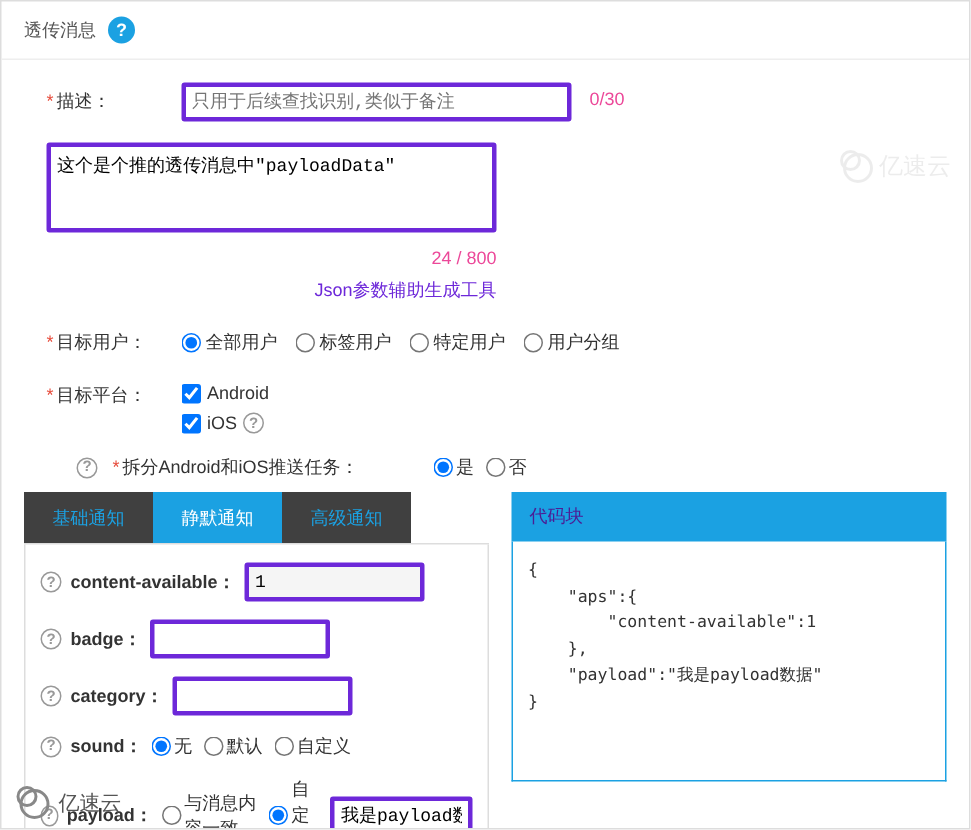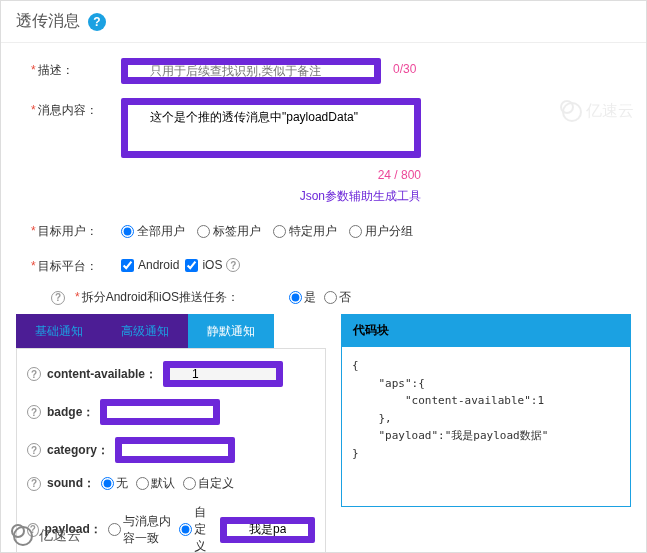--- a/index.html
+++ b/index.html
@@ -1,52 +1,52 @@
 <!DOCTYPE html>
 <html><head>
 <meta charset="utf-8">
 <style>
 *{box-sizing:border-box;margin:0;padding:0}
 body{font-family:"Microsoft YaHei",Arial,sans-serif;font-size:12px;color:#333;background:#fff;width:647px;height:553px;position:relative;border:1px solid #ddd}
 .header{padding:10px 15px;border-bottom:1px solid #eee;display:flex;align-items:center;gap:8px}
-.header h2{font-size:16px;font-weight:400;color:#555}
+.header h2{font-size:12px;font-weight:400;color:#555}
 .help-circle{width:18px;height:18px;border-radius:50%;background:#1ba1e2;color:#fff;display:inline-flex;align-items:center;justify-content:center;font-size:12px;font-weight:bold}
 .help-small{width:14px;height:14px;border-radius:50%;border:1px solid #999;color:#999;display:inline-flex;align-items:center;justify-content:center;font-size:10px;font-weight:bold;cursor:help}
 .form{padding:15px 30px 0 30px}
 .row{display:flex;margin-bottom:14px;align-items:flex-start}
 .label{width:90px;text-align:left;padding-right:10px;padding-top:4px;flex-shrink:0}
 .req{color:#e74c3c;margin-right:2px}
 .control{flex:1;display:flex;align-items:flex-start;flex-wrap:wrap;gap:4px}
-input[type=text],textarea{border:7px solid #6d28d9;padding:4px 22px;font-size:12px;font-family:Liberation Sans, sans-serif;border-radius:2px}
+input[type=text],textarea{border:3px solid #6d28d9;padding:4px 4px;font-size:12px;font-family:Liberation Mono, monospace;border-radius:2px}
 input[type=text]{height:26px}
 textarea{width:300px;height:60px;resize:none}
 .desc-input{width:260px}
 .counter{color:#ec4899;margin-left:8px;padding-top:4px}
 .msg-wrap{display:flex;flex-direction:column}
 .msg-bottom{display:flex;justify-content:flex-end;width:300px;margin-top:2px}
 .link{color:#6d28d9;cursor:pointer}
 .radio-group{display:flex;gap:12px;align-items:flex-end;padding-top:4px}
 .radio-group label{display:flex;align-items:center;gap:3px;cursor:pointer}
-.check-group{display:flex;flex-direction:row;gap:6px;padding-top:4px}
+.check-group{display:flex;flex-direction:column;gap:6px;padding-top:4px}
 .check-group label{display:flex;align-items:center;gap:4px;cursor:pointer}
 .split-row{display:flex;align-items:center;gap:10px;padding-left:20px;margin-bottom:8px}
 .tabs-section{padding:0 15px 10px 15px;display:flex;gap:15px}
 .left-panel{width:310px}
 .tabs{display:flex;border-bottom:1px solid #ddd}
-.tab{padding:8px 18px;color:#1ba1e2;cursor:pointer;border:1px solid transparent;border-bottom:none;background:#4c1d95}
+.tab{padding:8px 18px;color:#1ba1e2;cursor:pointer;border:1px solid transparent;border-bottom:none;background:#404040}
 .tab.active{background:#1ba1e2;color:#fff}
 .tab-body{border:1px solid #ddd;border-top:none;padding:12px 10px}
 .tab-row{display:flex;align-items:center;margin-bottom:12px;gap:6px}
 .tab-label{color:#333;font-weight:bold}
 .tab-row input[type=text]{width:120px}
 .tab-row .small-input{width:60px;background:#f5f5f5}
 .inline-radios{display:flex;gap:8px;align-items:center}
 .inline-radios label{display:flex;align-items:center;gap:2px;cursor:pointer}
 .code-panel{flex:1}
-.code-header{background:#1ba1e2;color:#000000;padding:8px 12px;font-weight:bold}
+.code-header{background:#1ba1e2;color:#4c1d95;padding:8px 12px;font-weight:normal}
 .code-body{border:1px solid #1ba1e2;border-top:none;padding:10px;font-family:Consolas,monospace;font-size:11px;line-height:1.6;white-space:pre;color:#333;min-height:160px}
 .watermark{position:absolute;right:12px;top:100px;opacity:.15;font-size:16px;display:flex;align-items:center;gap:4px;color:#888;pointer-events:none}
 .footer-logo{position:absolute;left:12px;bottom:6px;display:flex;align-items:center;gap:6px;color:#555;font-size:14px}
 .logo-ico{width:20px;height:20px;border:2px solid #888;border-radius:50%;position:relative}
 .logo-ico:before{content:"";position:absolute;width:10px;height:10px;border:2px solid #888;border-radius:50%;left:-4px;top:-4px}
 </style>
 </head>
 <body>
 
 <div class="header">
@@ -58,21 +58,20 @@
 
   <div class="row">
     <div class="label"><span class="req">*</span><span>描述：</span></div>
     <div class="control">
       <input type="text" class="desc-input" placeholder="只用于后续查找识别,类似于备注" style="">
       <span class="counter">0/30</span>
     </div>
   </div>
 
   <div class="row">
-    <div class="label"><span class="req">*</span><span>消息内容：</span></div>
     <div class="control msg-wrap">
       <textarea style="">这个是个推的透传消息中"payloadData"</textarea>
       <div class="msg-bottom">
         <span></span>
         <span class="counter">24 / 800</span>
       </div>
       <div class="msg-bottom">
           <span></span>
           <span class="link">Json参数辅助生成工具</span>
         </div>
@@ -129,22 +128,22 @@
           <span>否</span>
         </label>
     </div>
   </div>
 </div>
 
 <div class="tabs-section">
   <div class="left-panel">
     <div class="tabs">
       <div class="tab">基础通知</div>
+      <div class="tab active">静默通知</div>
       <div class="tab">高级通知</div>
-      <div class="tab active">静默通知</div>
     </div>
     <div class="tab-body">
       <div class="tab-row">
         <span class="help-small">?</span>
         <span class="tab-label">content-available：</span>
         <input type="text" class="small-input" readonly="" value="1" style="">
       </div>
       <div class="tab-row">
         <span class="help-small">?</span>
         <span class="tab-label">badge：</span>

